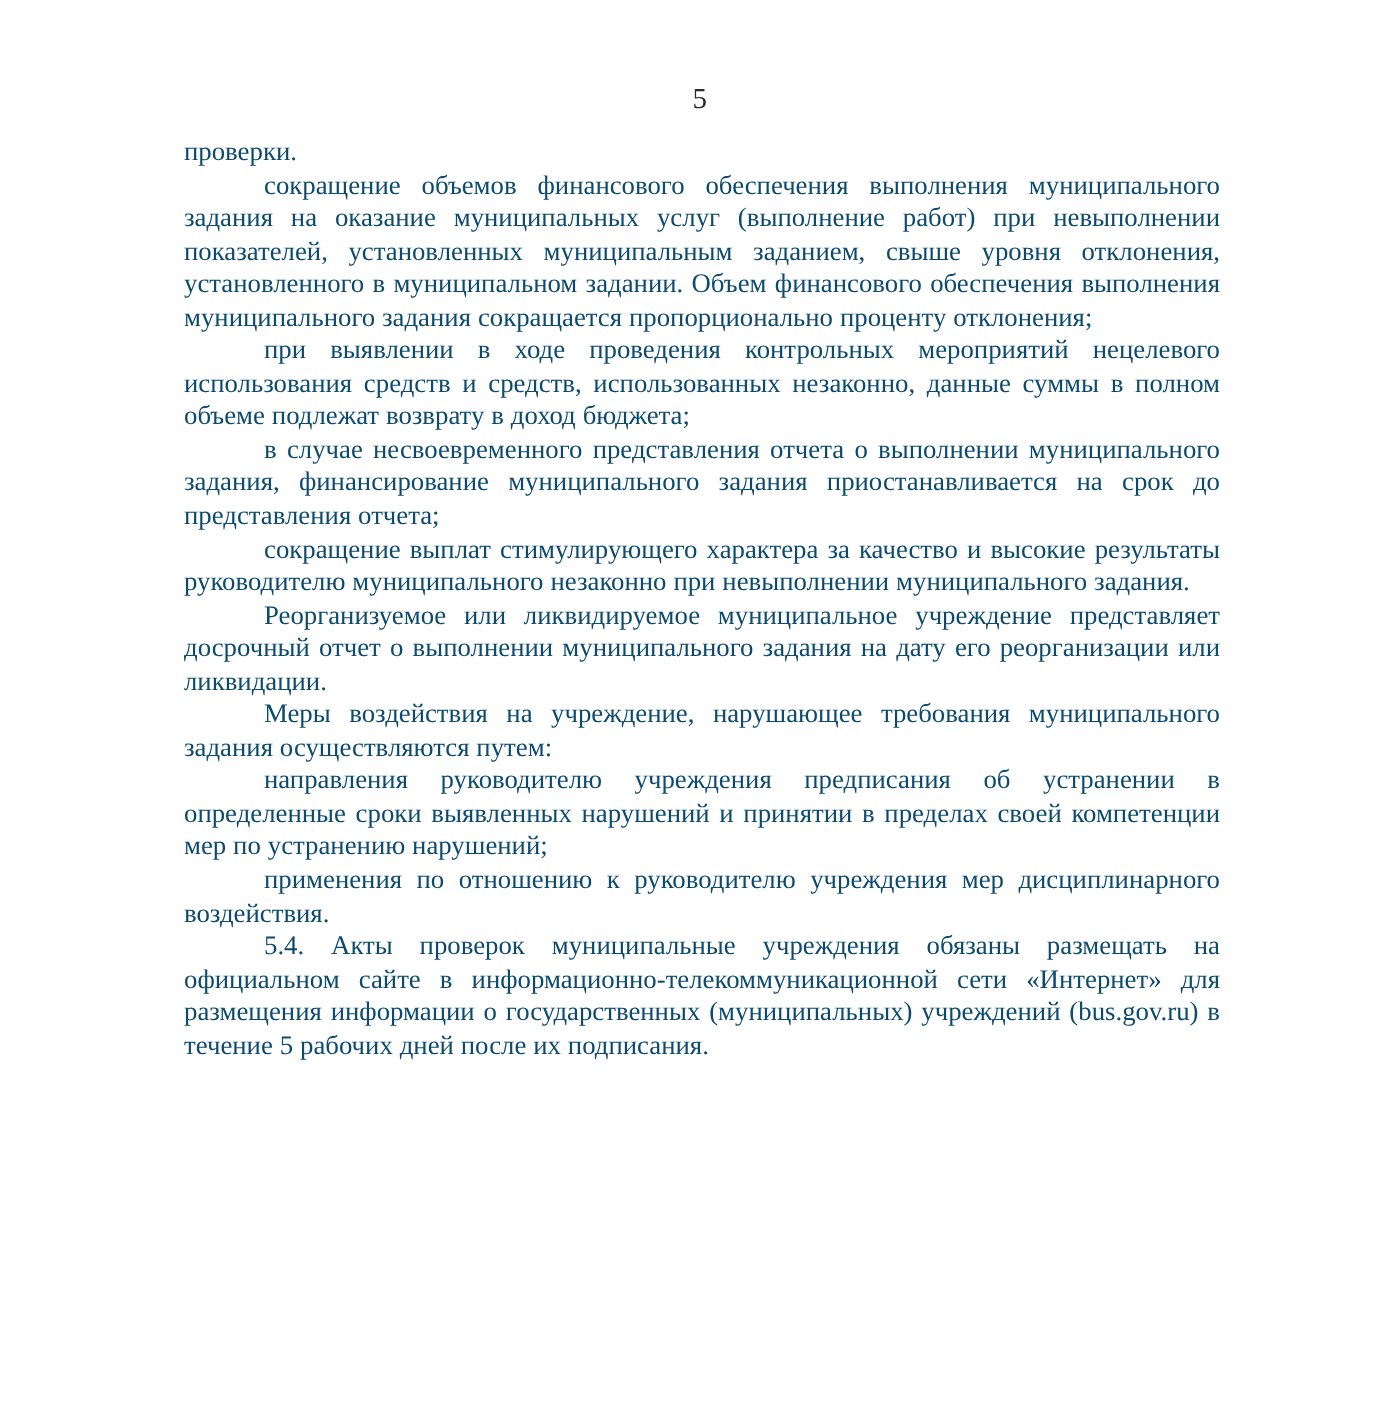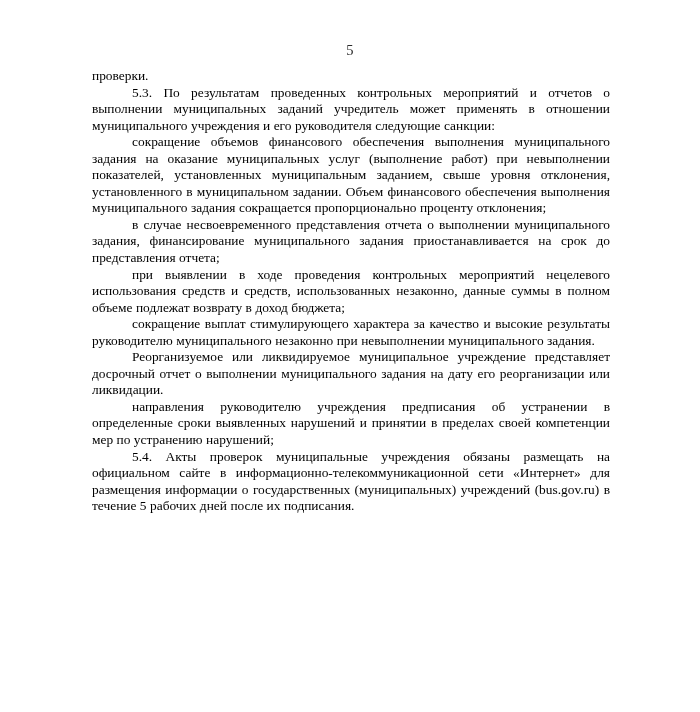--- a/index.html
+++ b/index.html
@@ -34,21 +34,21 @@
   }
   .body-text {
     position: absolute;
     top: 68px;
     left: 92px;
     width: 518px;
     font-size: 13.4px;
     line-height: 16.55px;
     text-align: justify;
     text-justify: inter-word;
-    color: #000000;
+    color: #0c4a6e;
   }
   .body-text p {
     margin: 0;
     padding: 0;
     text-indent: 40px;
     text-align: justify;
     hyphens: none;
     word-spacing: 0.1px;
   }
   .body-text p.no-indent {
@@ -62,34 +62,35 @@
 <body>
 
 <div class="page">
 
   <div class="page-number">5</div>
 
   <div class="body-text">
 
     <p class="no-indent last-line-left">проверки.</p>
 
-    <p class="last-line-left">5.3. По результатам проведенных контрольных мероприятий и отчетов о выполнении муниципальных заданий учредитель может применять в отношении муниципального учреждения и его руководителя следующие санкции:</p>
 
     <p class="last-line-left">сокращение объемов финансового обеспечения выполнения муниципального задания на оказание муниципальных услуг (выполнение работ) при невыполнении показателей, установленных муниципальным заданием, свыше уровня отклонения, установленного в муниципальном задании. Объем финансового обеспечения выполнения муниципального задания сокращается пропорционально проценту отклонения;</p>
 
+    <p class="last-line-left">при выявлении в ходе проведения контрольных мероприятий нецелевого использования средств и средств, использованных незаконно, данные суммы в полном объеме подлежат возврату в доход бюджета;</p>
+
     <p class="last-line-left">в случае несвоевременного представления отчета о выполнении муниципального задания, финансирование муниципального задания приостанавливается на срок до представления отчета;</p>
-
-    <p class="last-line-left">при выявлении в ходе проведения контрольных мероприятий нецелевого использования средств и средств, использованных незаконно, данные суммы в полном объеме подлежат возврату в доход бюджета;</p>
 
     <p class="last-line-left">сокращение выплат стимулирующего характера за качество и высокие результаты руководителю муниципального незаконно при невыполнении муниципального задания.</p>
 
     <p class="last-line-left">Реорганизуемое или ликвидируемое муниципальное учреждение представляет досрочный отчет о выполнении муниципального задания на дату его реорганизации или ликвидации.</p>
 
+    <p class="last-line-left">Меры воздействия на учреждение, нарушающее требования муниципального задания осуществляются путем:</p>
 
 
     <p class="last-line-left">направления руководителю учреждения предписания об устранении в определенные сроки выявленных нарушений и принятии в пределах своей компетенции мер по устранению нарушений;</p>
 
 
+    <p class="last-line-left">применения по отношению к руководителю учреждения мер дисциплинарного воздействия.</p>
 
     <p class="last-line-left">5.4. Акты проверок муниципальные учреждения обязаны размещать на официальном сайте в информационно-телекоммуникационной сети «Интернет» для размещения информации о государственных (муниципальных) учреждений (bus.gov.ru) в течение 5 рабочих дней после их подписания.</p>
 
   </div>
 </div>
 
 </body></html>

